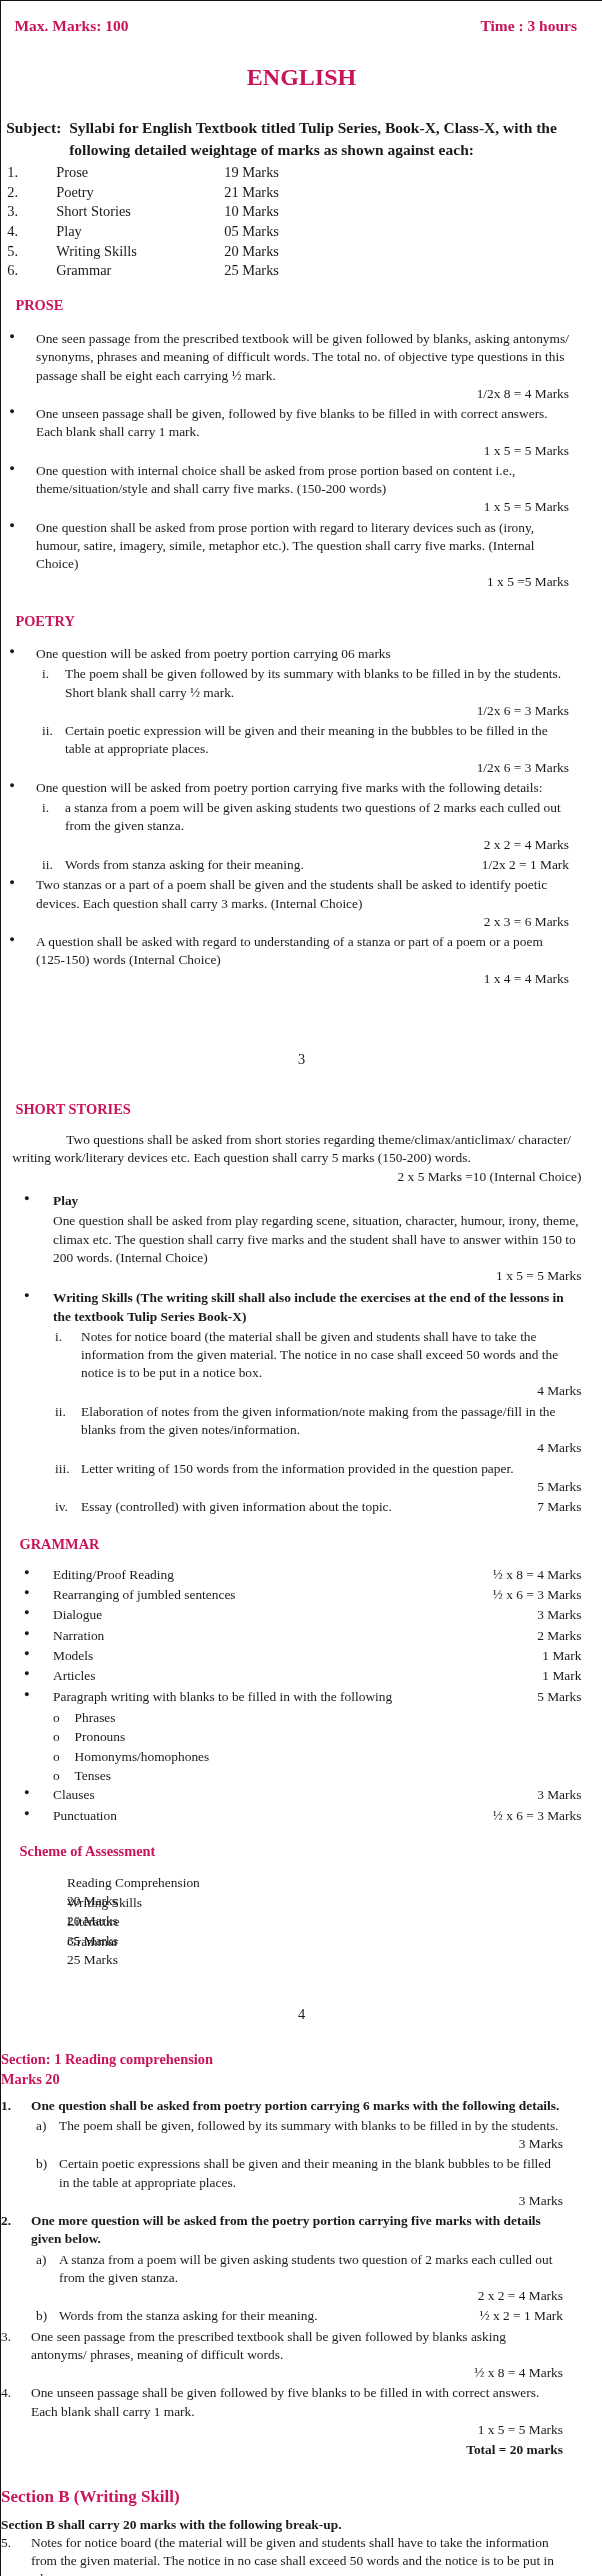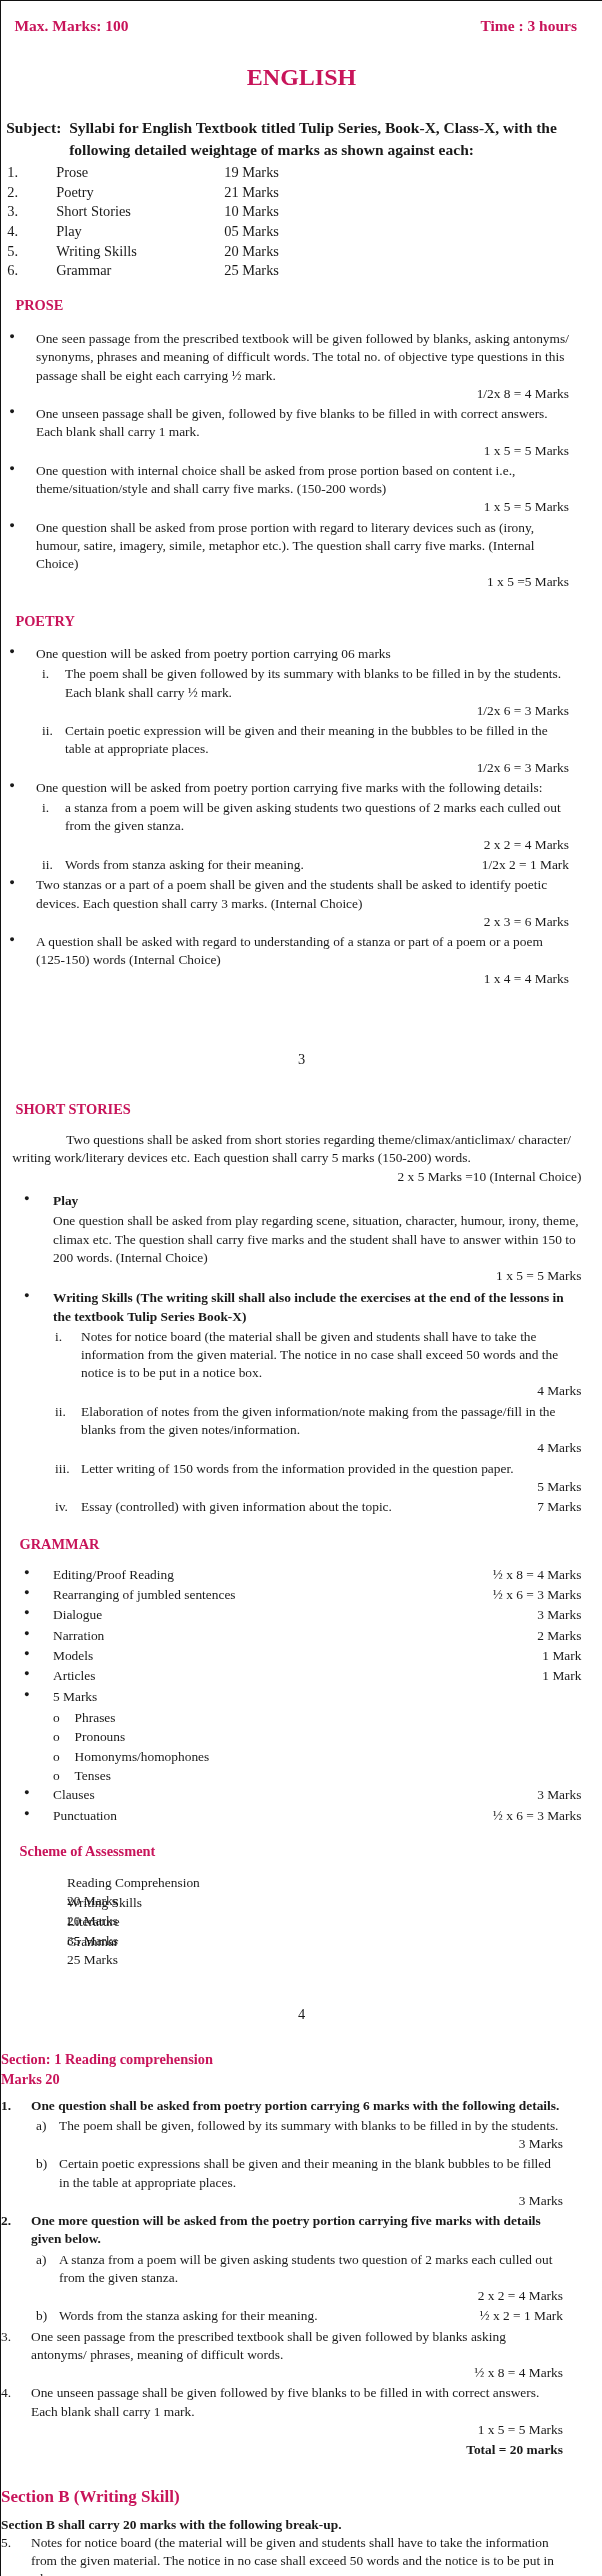--- a/index.html
+++ b/index.html
@@ -114,21 +114,21 @@
     <div class="sec-head accent" style="margin-bottom:14.4px;">PROSE</div>
     <div class="bullet-item"><span>One seen passage from the prescribed textbook will be given followed by blanks, asking antonyms/ synonyms, phrases and meaning of difficult words. The total no. of objective type questions in this passage shall be eight each carrying ½ mark.</span><div class="marks-line">1/2x 8 = 4 Marks</div></div>
     <div class="bullet-item"><span>One unseen passage shall be given, followed by five blanks to be filled in with correct answers. Each blank shall carry 1 mark.</span><div class="marks-line">1 x 5 = 5 Marks</div></div>
     <div class="bullet-item"><span>One question with internal choice shall be asked from prose portion based on content i.e., theme/situation/style and shall carry five marks. (150-200 words)</span><div class="marks-line">1 x 5 = 5 Marks</div></div>
     <div class="bullet-item"><span>One question shall be asked from prose portion with regard to literary devices such as (irony, humour, satire, imagery, simile, metaphor etc.). The question shall carry five marks. (Internal Choice)</span><div class="marks-line">1 x 5 =5 Marks</div></div>
   </div>
 
   <div class="content" style="margin-top:20.6px;">
     <div class="sec-head accent" style="margin-bottom:13.4px;">POETRY</div>
     <div class="bullet-item"><span>One question will be asked from poetry portion carrying 06 marks</span></div>
-    <div class="sub-item"><span class="roman">i.</span><span>The poem shall be given followed by its summary with blanks to be filled in by the students. Each blank shall carry ½ mark.</span><div class="marks-line">1/2x 6 = 3 Marks</div></div>
+    <div class="sub-item"><span class="roman">i.</span><span>The poem shall be given followed by its summary with blanks to be filled in by the students. Short blank shall carry ½ mark.</span><div class="marks-line">1/2x 6 = 3 Marks</div></div>
     <div class="sub-item"><span class="roman">ii.</span><span>Certain poetic expression will be given and their meaning in the bubbles to be filled in the table at appropriate places.</span><div class="marks-line">1/2x 6 = 3 Marks</div></div>
     <div class="bullet-item"><span>One question will be asked from poetry portion carrying five marks with the following details:</span></div>
     <div class="sub-item"><span class="roman">i.</span><span>a stanza from a poem will be given asking students two questions of 2 marks each culled out from the given stanza.</span><div class="marks-line">2 x 2 = 4 Marks</div></div>
     <div class="sub-item line-with-marks">
         <span class="roman">ii.</span>
         <span>Words from stanza asking for their meaning.</span>
         <span>1/2x 2 = 1 Mark</span>
       </div>
     <div class="bullet-item"><span>Two stanzas or a part of a poem shall be given and the students shall be asked to identify poetic devices. Each question shall carry 3 marks. (Internal Choice)</span><div class="marks-line">2 x 3 = 6 Marks</div></div>
     <div class="bullet-item"><span>A question shall be asked with regard to understanding of a stanza or part of a poem or a poem (125-150) words (Internal Choice)</span><div class="marks-line">1 x 4 = 4 Marks</div></div>
@@ -175,20 +175,21 @@
       </div>
     <div class="bullet-item deep line-with-marks">
         <span>Models</span>
         <span>1 Mark</span>
       </div>
     <div class="bullet-item deep line-with-marks">
         <span>Articles</span>
         <span>1 Mark</span>
       </div>
     <div class="bullet-item deep line-with-marks">
+        <span>Paragraph writing with blanks to be filled in with the following</span>
         <span>5 Marks</span>
       </div>
     <div class="o-item">
         <span class="o">o</span>
         <span>Phrases</span>
       </div>
     <div class="o-item">
         <span class="o">o</span>
         <span>Pronouns</span>
       </div>

